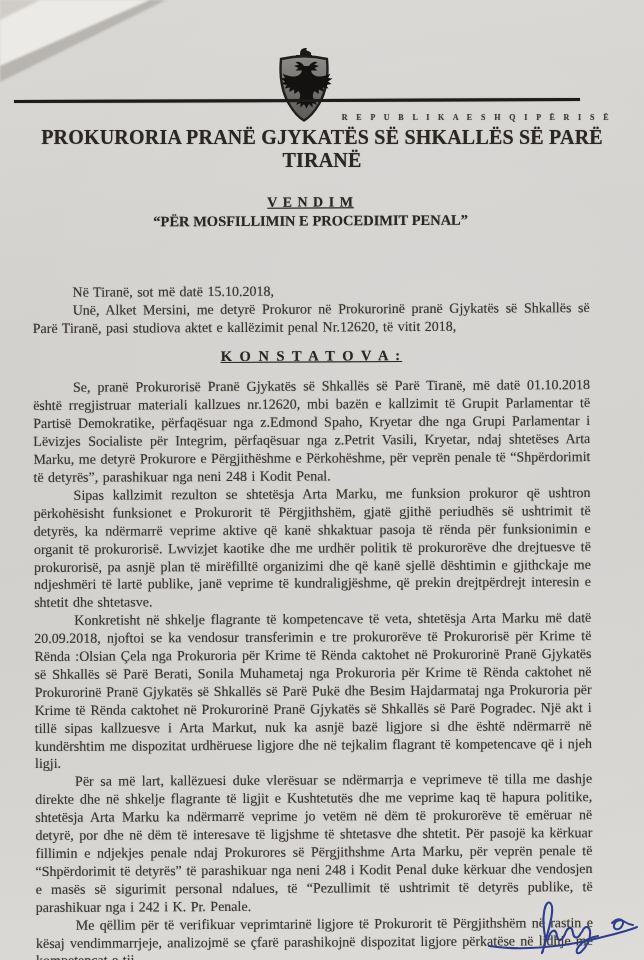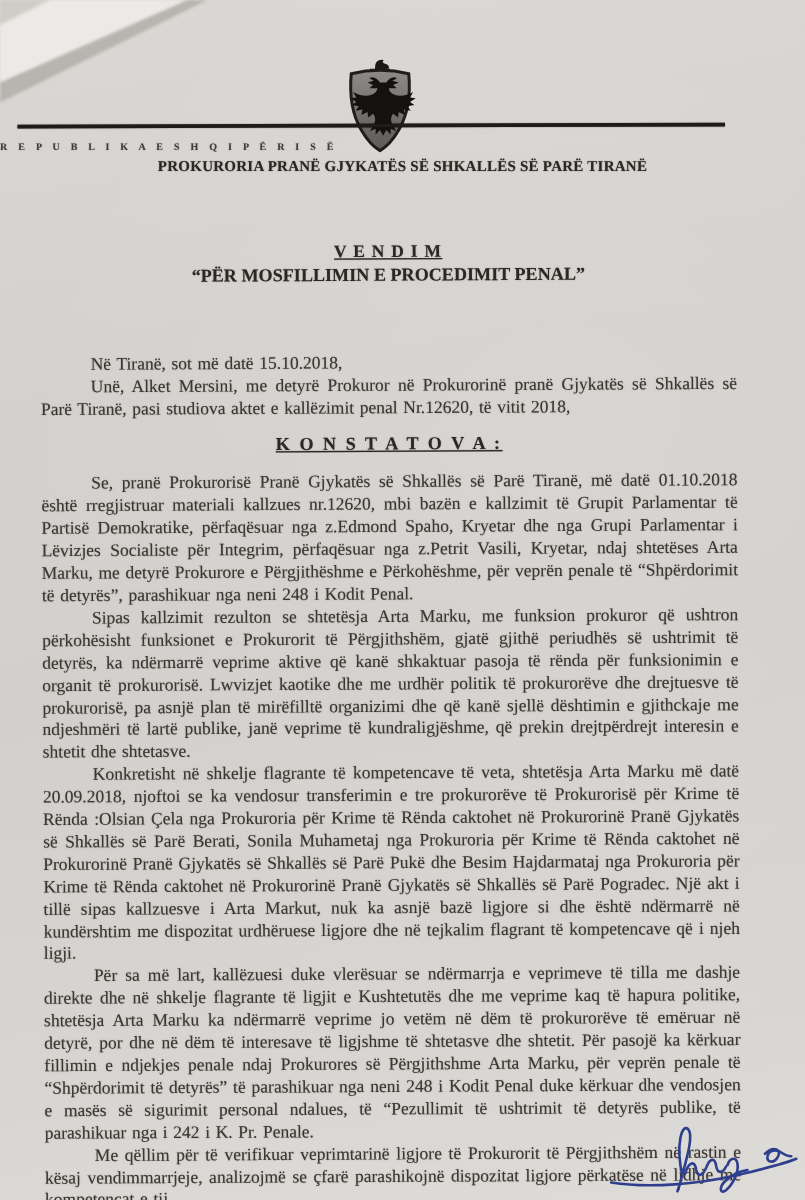--- a/index.html
+++ b/index.html
@@ -19,27 +19,27 @@
   .corner-fold{position:absolute;top:0;left:0;width:190px;height:90px;pointer-events:none;}
   .corner-fold svg{filter:blur(1.1px);}
   
   .emblem{position:absolute;top:45px;left:275px;width:58px;height:86px;filter:blur(0.35px);}
   .header-rule{
     position:absolute;top:99px;left:14px;width:566px;height:3px;
     background:#1d1c1b;transform:rotate(-0.18deg);
     box-shadow:0 0 1px rgba(0,0,0,.6);
   }
   .republic{
-    position:absolute;top:113px;left:0;width:612px;text-align:left;
+    position:absolute;top:113px;left:0;width:612px;text-align:right;
     font-size:8px;font-weight:bold;letter-spacing:3.4px;color:#403b35;
     text-shadow:0 0 1px rgba(64,59,53,.5);
   }
   .office{
     position:absolute;top:126px;left:0;width:644px;text-align:center;
-    font-size:12px;font-weight:bold;letter-spacing:0.2px;color:#2b2722;
+    font-size:20px;font-weight:bold;letter-spacing:0.2px;color:#2b2722;
     text-shadow:0 0 1px rgba(43,39,34,.55);
   }
   
   .doc{
     position:absolute;top:192px;left:32px;width:557px;
     font-size:14px;line-height:17.9px;text-align:justify;
     color:#3b362f;text-shadow:0 0 1px rgba(59,54,47,.5);
     transform:rotate(-0.3deg);transform-origin:0 0;
   }
   .title{

